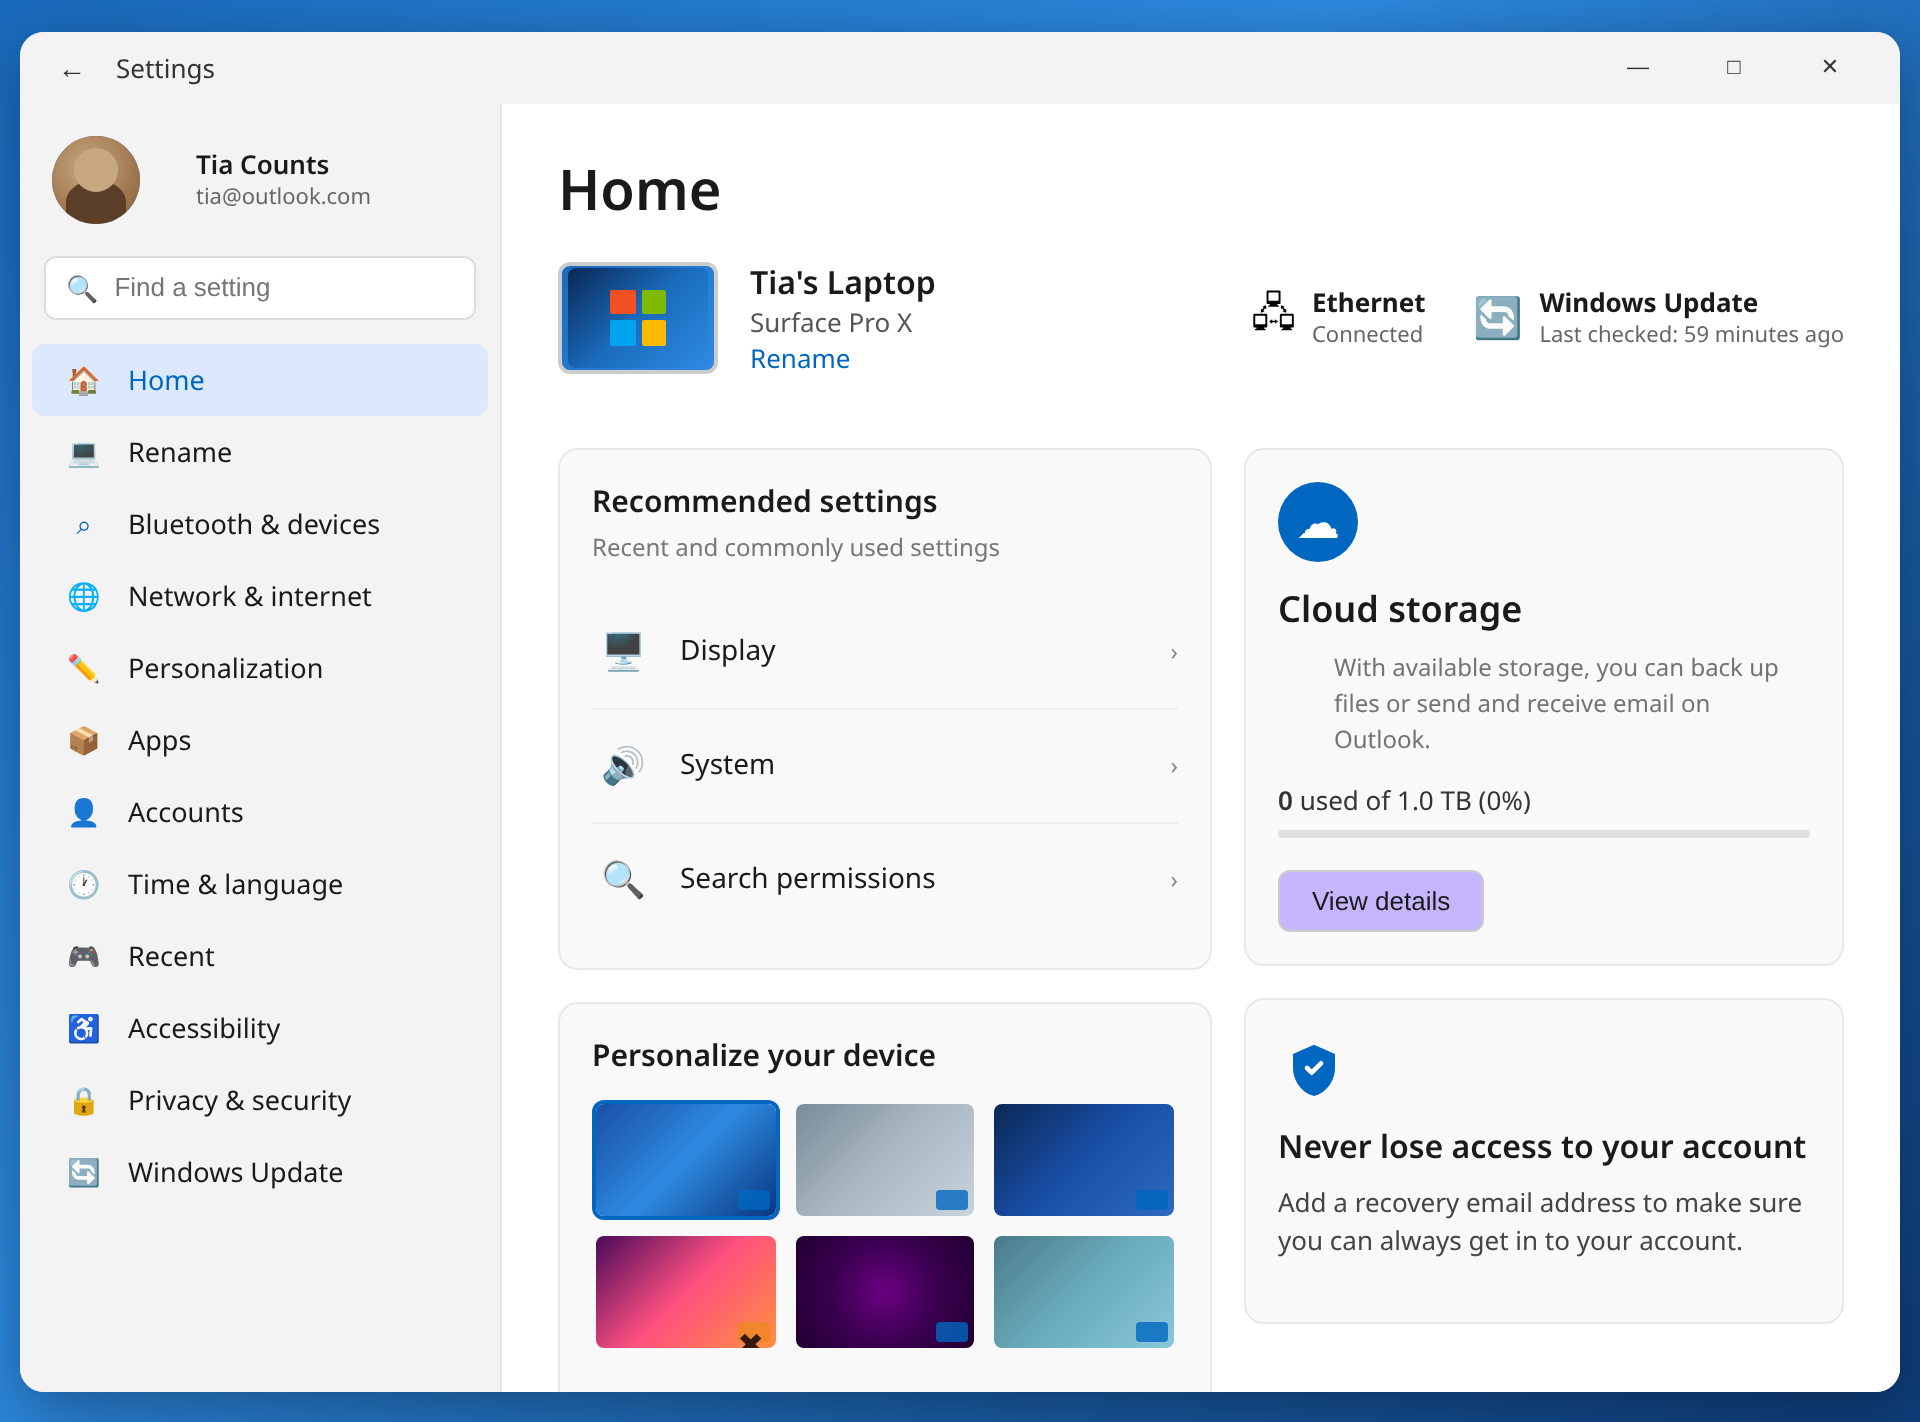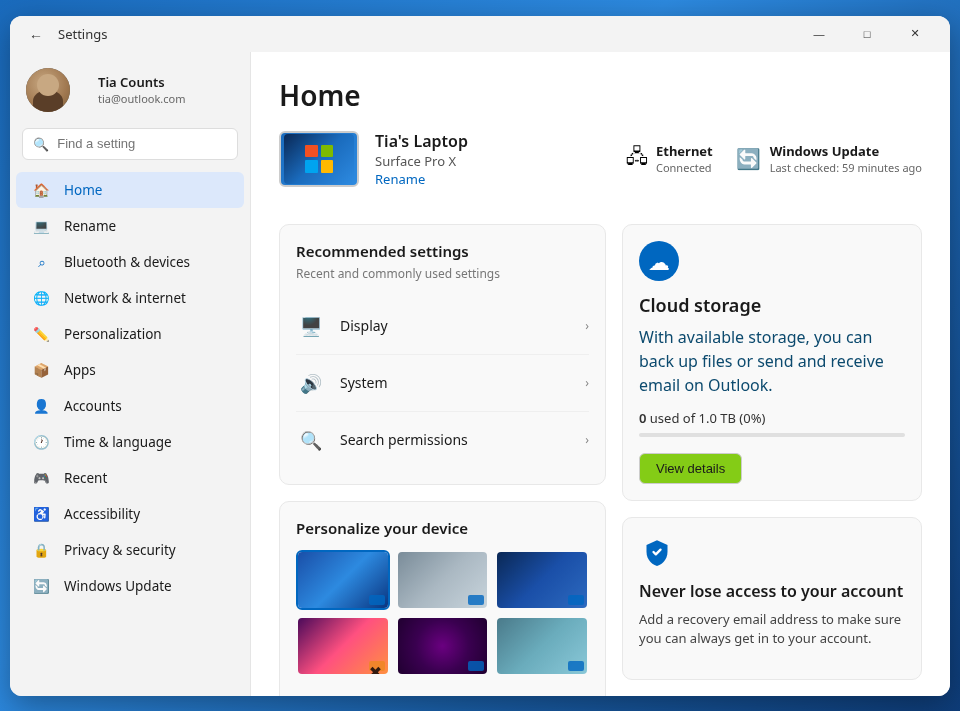--- a/index.html
+++ b/index.html
@@ -273,37 +273,37 @@
     .cloud-icon-wrap {
       width: 40px; height: 40px;
       background: #0067c0;
       border-radius: 50%;
       display: flex; align-items: center; justify-content: center;
       margin-bottom: 12px;
       font-size: 22px;
       color: white;
     }
     .cloud-title { font-size: 18px; font-weight: 600; margin-bottom: 8px; color: #1a1a1a; }
-    .cloud-desc { font-size: 16px; color: #0c4a6e; line-height: 1.5; margin-bottom: 12px; }
+    .cloud-desc { font-size: 12px; color: #737373; line-height: 1.5; margin-bottom: 12px; margin-left: 28px; }
     .cloud-usage { font-size: 13px; color: #333; margin-bottom: 6px; }
     .usage-bar-wrap {
       height: 4px;
       background: #e0e0e0;
       border-radius: 2px;
       margin-bottom: 16px;
     }
     .usage-bar {
       height: 100%;
       background: #0067c0;
       border-radius: 2px;
       width: 0%;
     }
     .btn-outline {
       border: 1px solid #ccc;
-      background: #84cc16;
+      background: #c4b5fd;
       border-radius: 6px;
       padding: 7px 16px;
       font-size: 13px;
       cursor: pointer;
       color: #1a1a1a;
     }
     .security-icon-wrap {
       width: 36px; height: 36px;
       display: flex; align-items: center; justify-content: center;
       margin-bottom: 10px;

